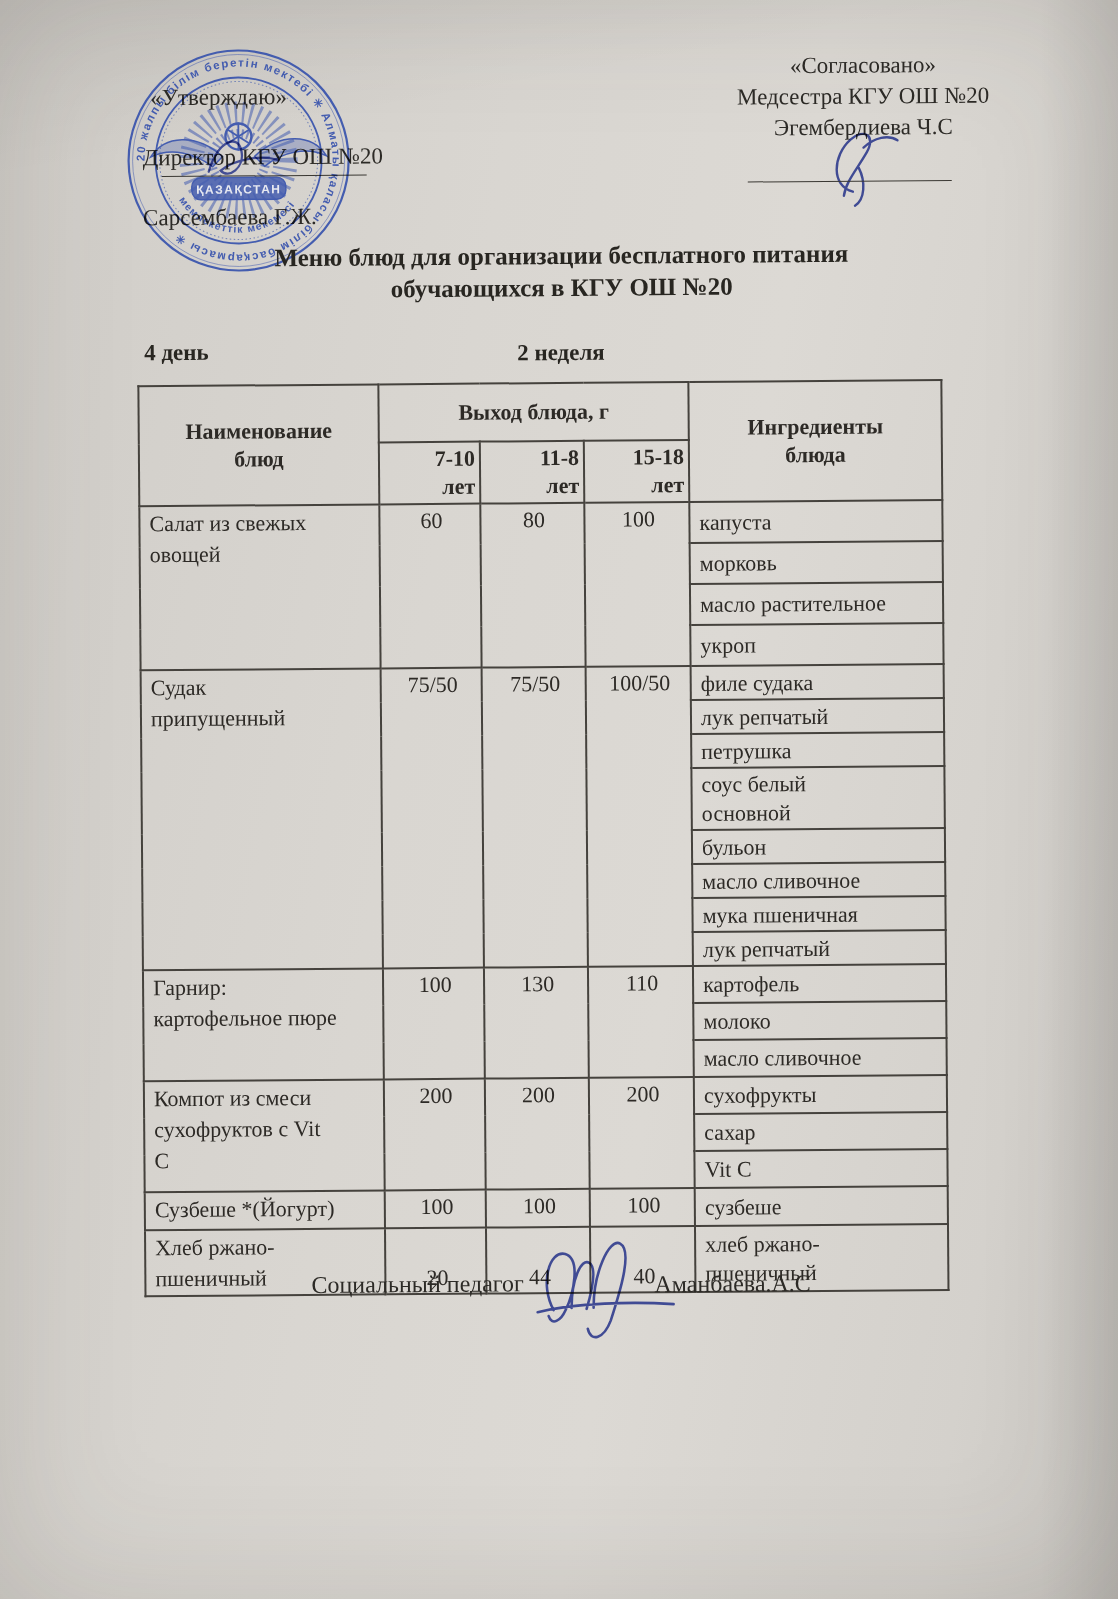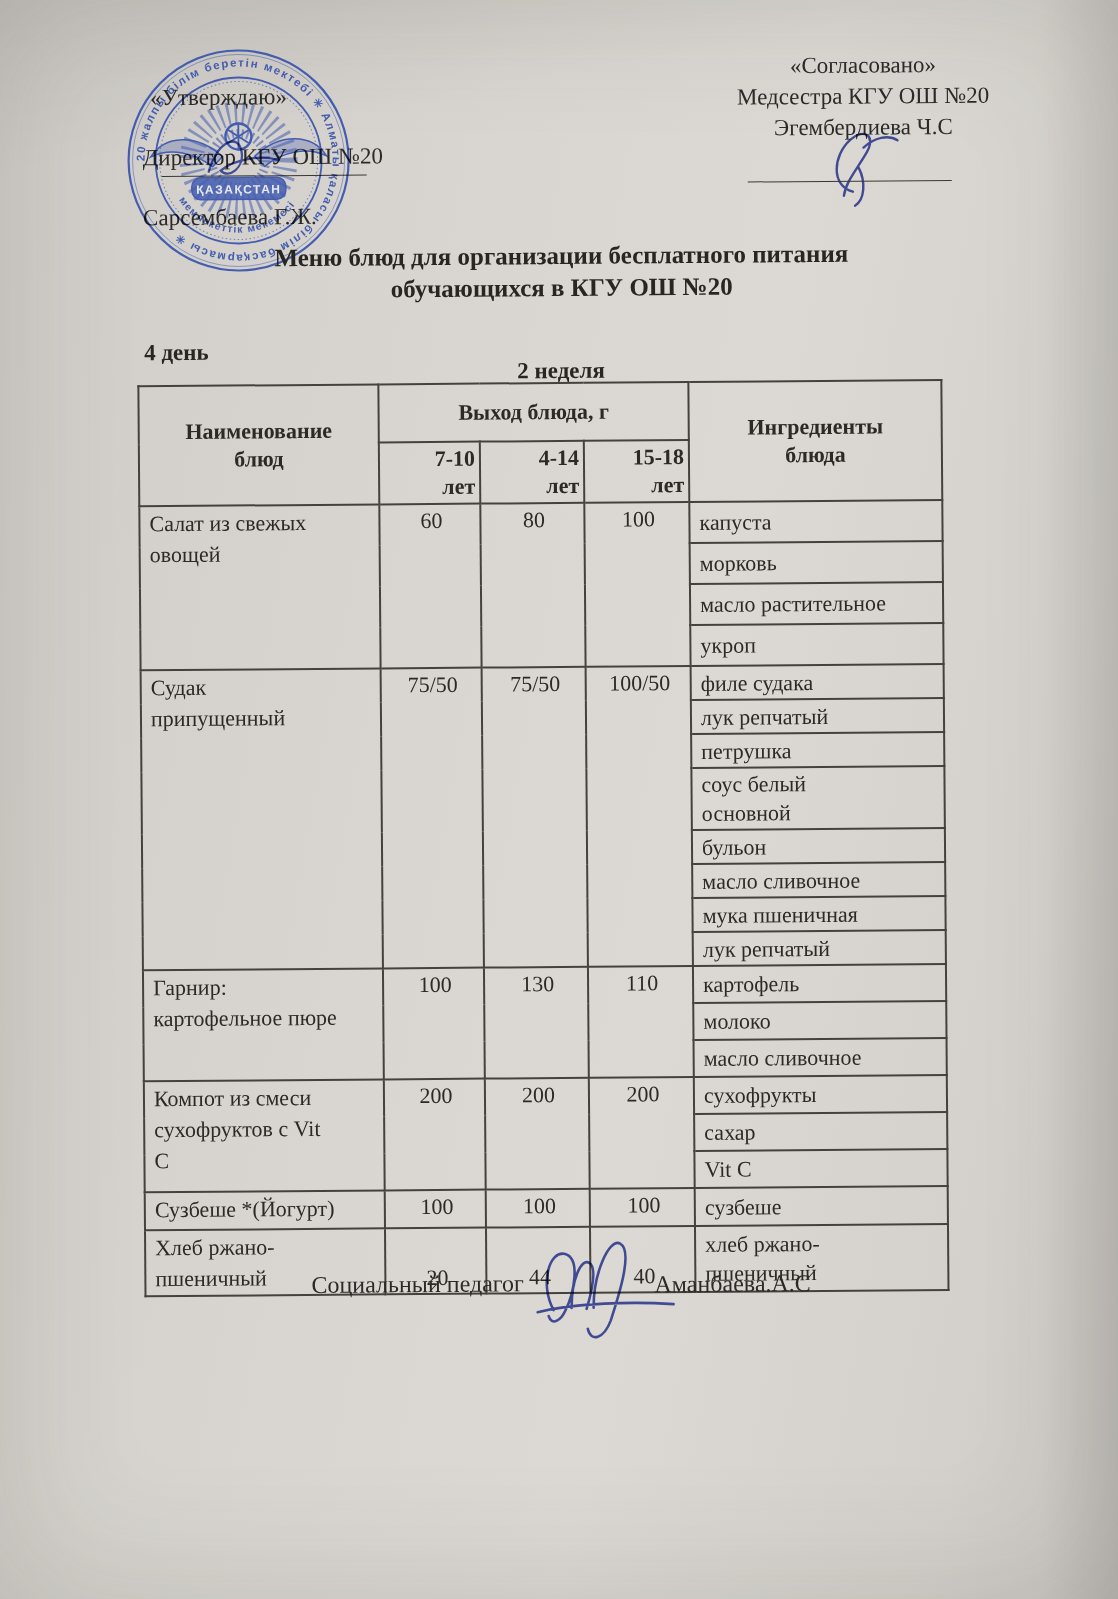--- a/index.html
+++ b/index.html
@@ -122,42 +122,42 @@
     <path d="M 52,72 C 30,66 32,36 50,20 C 64,8 76,16 66,33 C 56,50 45,62 43,76 M 63,28 C 74,18 88,15 97,21 M 58,48 C 65,62 64,80 54,86" fill="none" stroke="#333f8e" stroke-width="2.4" stroke-linecap="round" opacity="0.92"></path>
   </svg>
   <div class="abs sig-line" style="left:752px;top:183px;width:204px;"></div>
 
   <div class="abs title">
     <div>Меню блюд для организации бесплатного питания</div>
     <div>обучающихся в КГУ ОШ №20</div>
   </div>
 
   <div class="abs daymark" style="left:147px;top:337px;">4 день</div>
-  <div class="abs daymark" style="left:520px;top:358px;text-align:right;">2 неделя</div>
+  <div class="abs daymark" style="left:520px;top:340px;text-align:right;">2 неделя</div>
 
   <table class="menu">
     <colgroup>
       <col style="width:240px">
         <col style="width:101px">
         <col style="width:104px">
         <col style="width:105px">
         <col style="width:253px">
     </colgroup>
     <thead>
       <tr class="h1">
         <th rowspan="2">Наименование
 блюд</th>
         <th colspan="3">Выход блюда, г</th>
         <th rowspan="2">Ингредиенты
 блюда</th>
       </tr>
       <tr class="h2">
         <th>7-10
 лет</th>
-        <th>4-14
+        <th>11-8
 лет</th>
         <th>15-18
 лет</th>
       </tr>
     </thead>
     <tbody>
         <tr class="sec-0">
           <td class="name-cell" rowspan="4">Салат из свежых
 овощей</td>
           <td class="weight-cell" rowspan="4">60</td>

